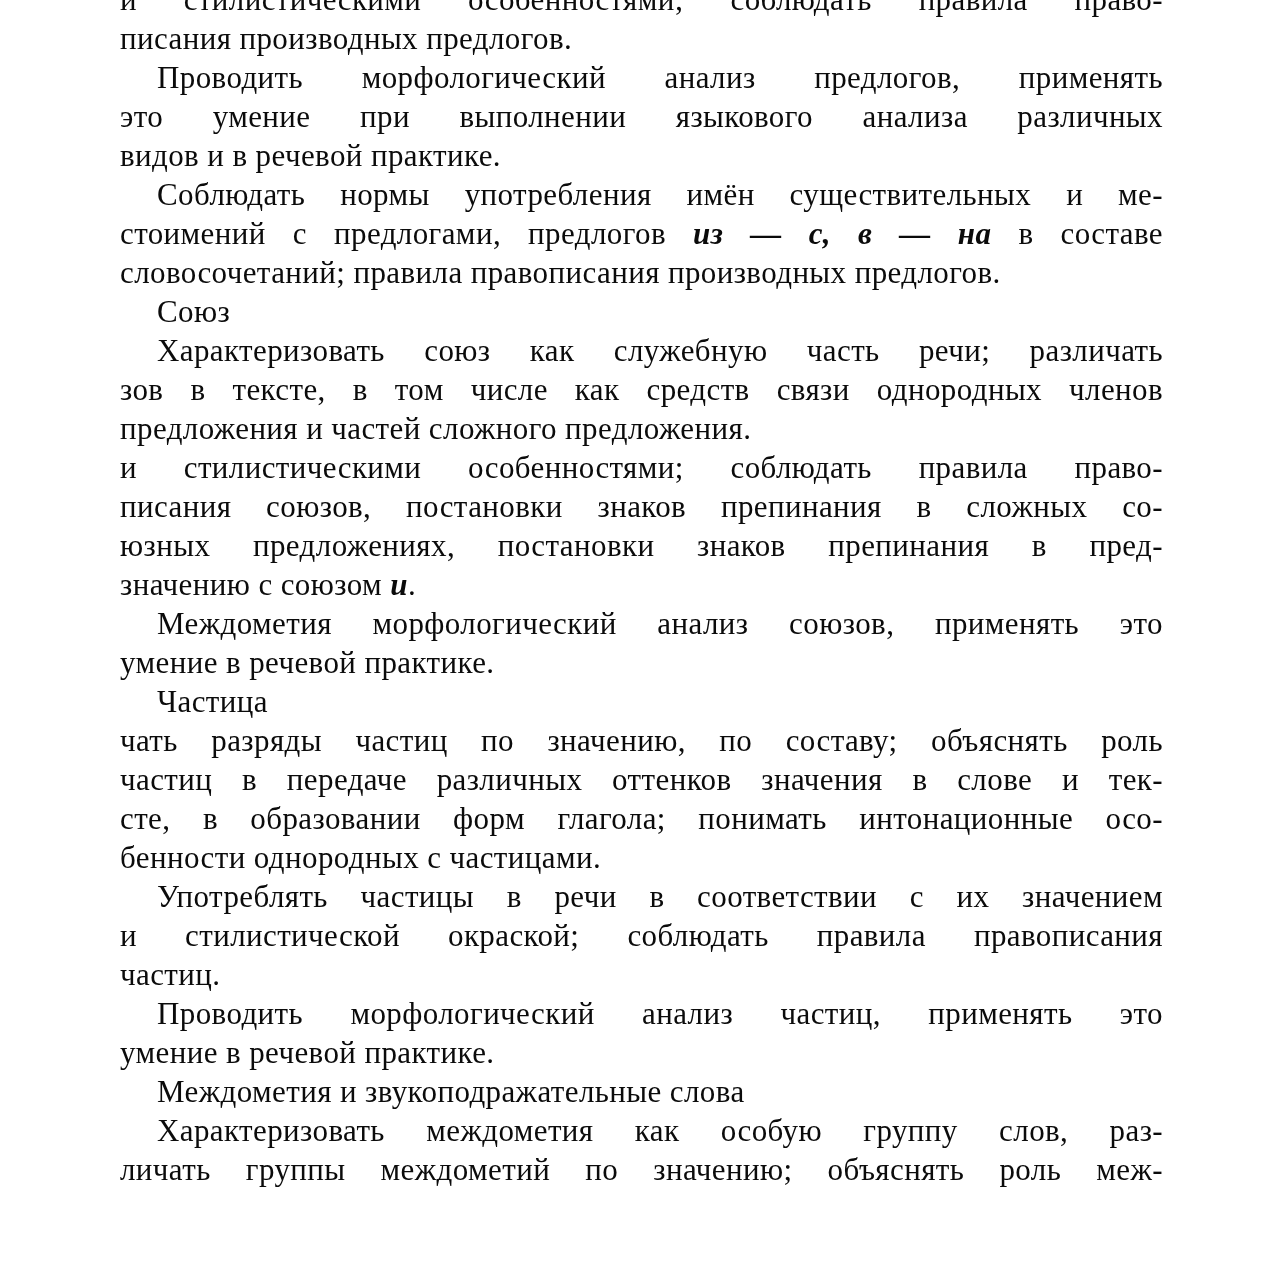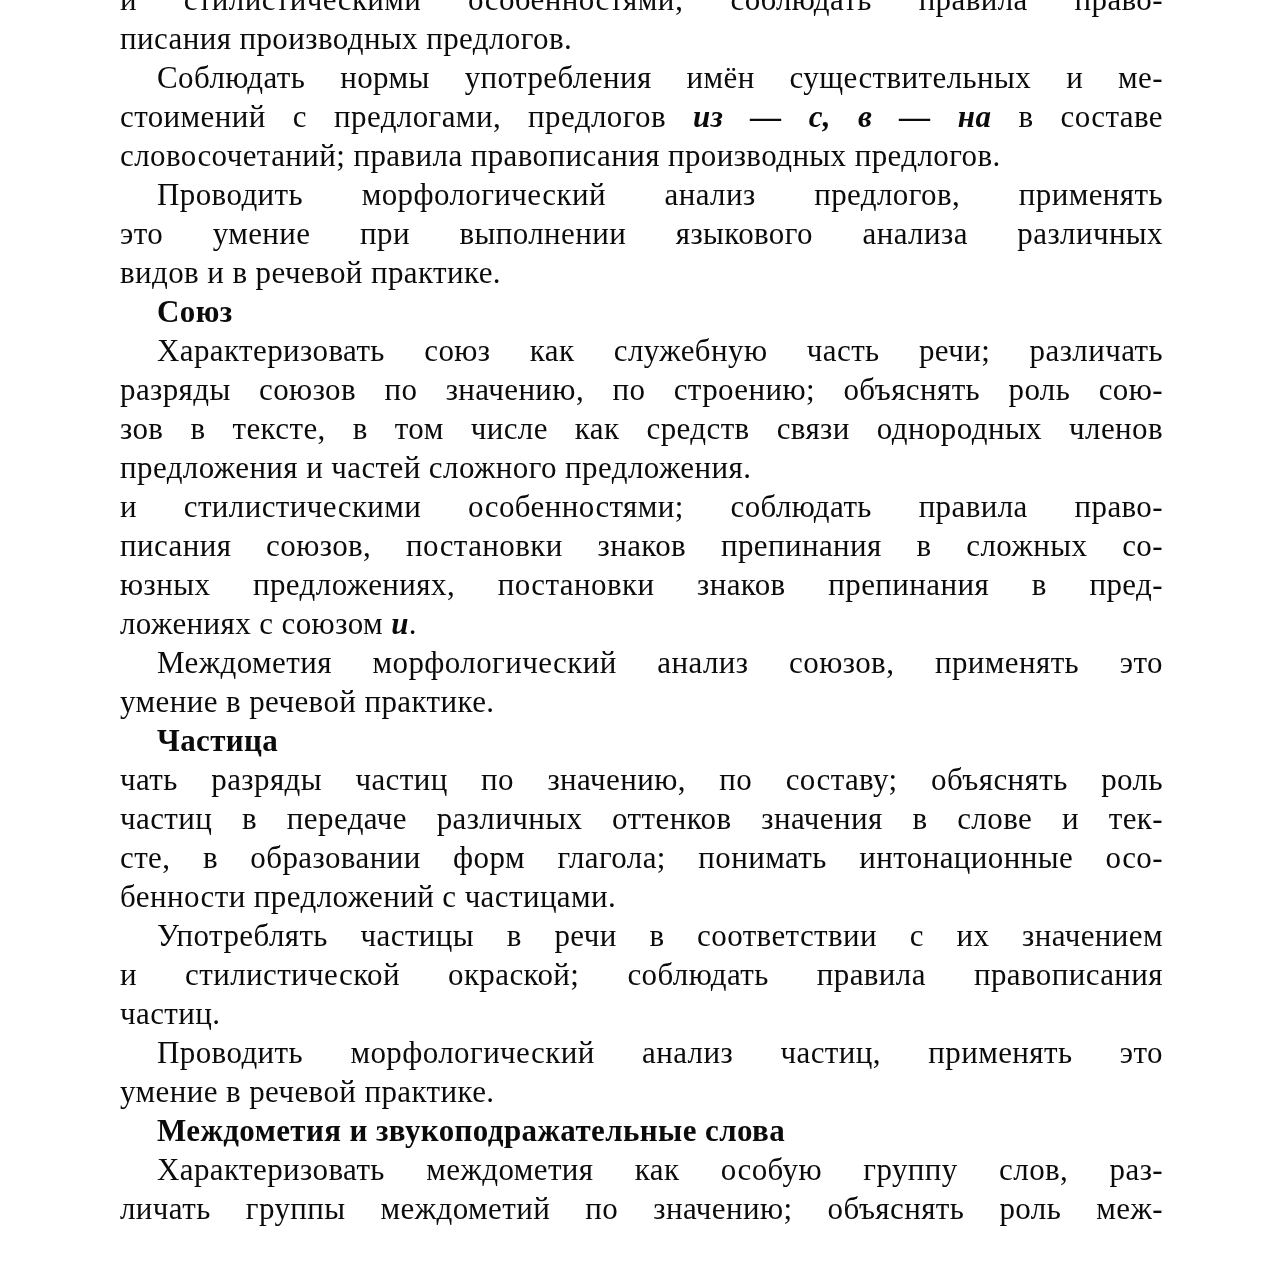--- a/index.html
+++ b/index.html
@@ -26,73 +26,72 @@
   }
   .block { margin: 0; }
   .line {
     text-align: justify;
     text-align-last: justify;
     white-space: normal;
   }
   .line.final { text-align-last: left; }
   .line.indent { text-indent: 37px; }
   .heading .line {
-    font-weight: bold;
+    font-weight: normal;
     text-align-last: left;
   }
   .run.bolditalic {
     font-weight: bold;
     font-style: italic;
   }
 </style>
 </head>
 <body>
 
 <div class="page-text">
     <div class="block paragraph">
       <div class="line"><span class="run normal">и стилистическими особенностями; соблюдать правила право-</span></div>
       <div class="line final"><span class="run normal">писания производных предлогов.</span></div>
     </div>
     <div class="block paragraph">
+      <div class="line indent"><span class="run normal">Проводить морфологический анализ предлогов, применять</span></div>
+      <div class="line"><span class="run normal">это умение при выполнении языкового анализа различных</span></div>
+      <div class="line final"><span class="run normal">видов и в речевой практике.</span></div>
+    </div>
+    <div class="block paragraph">
       <div class="line indent"><span class="run normal">Соблюдать нормы употребления имён существительных и ме-</span></div>
       <div class="line"><span class="run normal">стоимений с предлогами, предлогов </span><span class="run bolditalic">из — с, в — на</span><span class="run normal"> в составе</span></div>
       <div class="line final"><span class="run normal">словосочетаний; правила правописания производных предлогов.</span></div>
-    </div>
-    <div class="block paragraph">
-      <div class="line indent"><span class="run normal">Проводить морфологический анализ предлогов, применять</span></div>
-      <div class="line"><span class="run normal">это умение при выполнении языкового анализа различных</span></div>
-      <div class="line final"><span class="run normal">видов и в речевой практике.</span></div>
     </div>
     <div class="block heading">
       <div class="line final indent"><span class="run normal">Союз</span></div>
     </div>
     <div class="block paragraph">
       <div class="line indent"><span class="run normal">Характеризовать союз как служебную часть речи; различать</span></div>
-      <div class="line"><span class="run normal">разряды союзов по значению, по строению; объяснять роль сою-</span></div>
       <div class="line"><span class="run normal">зов в тексте, в том числе как средств связи однородных членов</span></div>
       <div class="line final"><span class="run normal">предложения и частей сложного предложения.</span></div>
     </div>
     <div class="block paragraph">
       <div class="line"><span class="run normal">и стилистическими особенностями; соблюдать правила право-</span></div>
       <div class="line"><span class="run normal">писания союзов, постановки знаков препинания в сложных со-</span></div>
       <div class="line"><span class="run normal">юзных предложениях, постановки знаков препинания в пред-</span></div>
-      <div class="line final"><span class="run normal">ложениях с союзом </span><span class="run bolditalic">и</span><span class="run normal">.</span></div>
+      <div class="line final"><span class="run normal">значению с союзом </span><span class="run bolditalic">и</span><span class="run normal">.</span></div>
     </div>
     <div class="block paragraph">
       <div class="line indent"><span class="run normal">Междометия морфологический анализ союзов, применять это</span></div>
       <div class="line final"><span class="run normal">умение в речевой практике.</span></div>
     </div>
     <div class="block heading">
       <div class="line final indent"><span class="run normal">Частица</span></div>
     </div>
     <div class="block paragraph">
       <div class="line"><span class="run normal">чать разряды частиц по значению, по составу; объяснять роль</span></div>
       <div class="line"><span class="run normal">частиц в передаче различных оттенков значения в слове и тек-</span></div>
       <div class="line"><span class="run normal">сте, в образовании форм глагола; понимать интонационные осо-</span></div>
-      <div class="line final"><span class="run normal">бенности предложений с частицами.</span></div>
+      <div class="line final"><span class="run normal">бенности однородных с частицами.</span></div>
     </div>
     <div class="block paragraph">
       <div class="line indent"><span class="run normal">Употреблять частицы в речи в соответствии с их значением</span></div>
       <div class="line"><span class="run normal">и стилистической окраской; соблюдать правила правописания</span></div>
       <div class="line final"><span class="run normal">частиц.</span></div>
     </div>
     <div class="block paragraph">
       <div class="line indent"><span class="run normal">Проводить морфологический анализ частиц, применять это</span></div>
       <div class="line final"><span class="run normal">умение в речевой практике.</span></div>
     </div>

